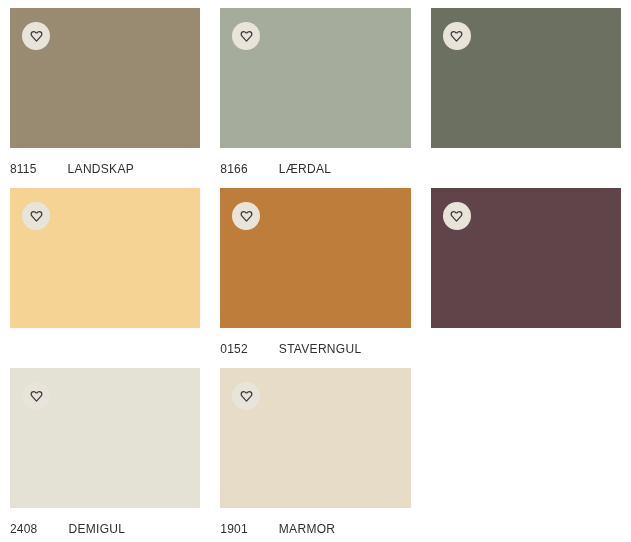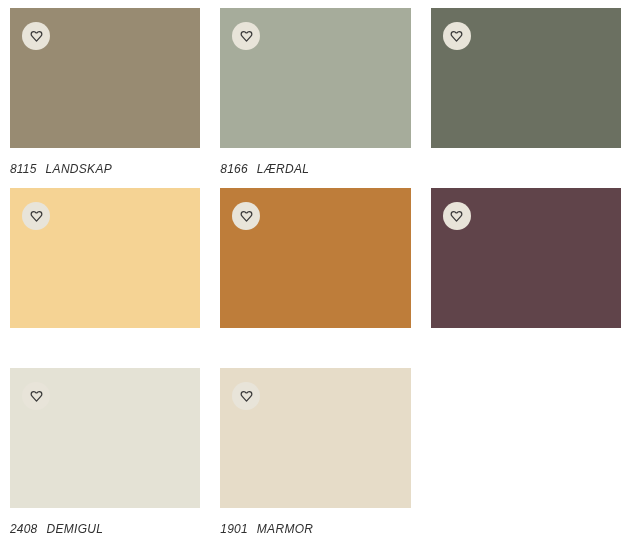--- a/index.html
+++ b/index.html
@@ -8,21 +8,20 @@
     padding: 0;
     background: #ffffff;
     font-family: "Liberation Sans", sans-serif;
   }
   #app {
     width: 631px;
     height: 542px;
     background: #ffffff;
     overflow: hidden;
     position: relative;
-    font-style: italic;
   }
   .grid {
     display: grid;
     grid-template-columns: repeat(3, 1fr);
     grid-template-rows: repeat(3, 180px);
     column-gap: 20px;
     row-gap: 0px;
     padding: 8px 10px 0 10px;
   }
   .card {
@@ -63,20 +62,21 @@
     letter-spacing: 0.2px;
     white-space: nowrap;
     display: flex;
     align-items: baseline;
   }
   .label .code {
     margin-right: 9px;
   }
   .label .name {
     letter-spacing: 0.3px;
+    margin-left: 22px;
   }
 </style>
 </head>
 <body>
 
 <div id="app">
   <div class="grid">
   <div class="card">
     <div class="swatch" style="background: rgb(152, 139, 114);">
       <button class="fav-btn" aria-label="Add to favourites" style="background: rgb(232, 228, 217);">
@@ -136,20 +136,24 @@
   <div class="card">
     <div class="swatch" style="background: rgb(190, 125, 58);">
       <button class="fav-btn" aria-label="Add to favourites" style="background: rgb(232, 228, 217);">
         <span>
           <svg viewBox="0 0 24 24" fill="none" stroke="#3a3a3a" stroke-width="2" stroke-linecap="round" stroke-linejoin="round">
             <path d="M20.5 8.2c0-2.3-1.8-4.2-4.1-4.2-1.6 0-3 .9-3.7 2.3h-1.4C10.6 4.9 9.2 4 7.6 4 5.3 4 3.5 5.9 3.5 8.2c0 1.2.5 2.3 1.3 3.1L12 19.3l7.2-8c.8-.8 1.3-1.9 1.3-3.1z"></path>
           </svg>
         </span>
       </button>
     </div>
+    <div class="label">
+      <span class="code">0152</span>
+      <span class="name">STAVERNGUL</span>
+    </div>
   </div>
 
 
   <div class="card">
     <div class="swatch" style="background: rgb(96, 68, 74);">
       <button class="fav-btn" aria-label="Add to favourites" style="background: rgb(232, 228, 217);">
         <span>
           <svg viewBox="0 0 24 24" fill="none" stroke="#3a3a3a" stroke-width="2" stroke-linecap="round" stroke-linejoin="round">
             <path d="M20.5 8.2c0-2.3-1.8-4.2-4.1-4.2-1.6 0-3 .9-3.7 2.3h-1.4C10.6 4.9 9.2 4 7.6 4 5.3 4 3.5 5.9 3.5 8.2c0 1.2.5 2.3 1.3 3.1L12 19.3l7.2-8c.8-.8 1.3-1.9 1.3-3.1z"></path>
           </svg>

